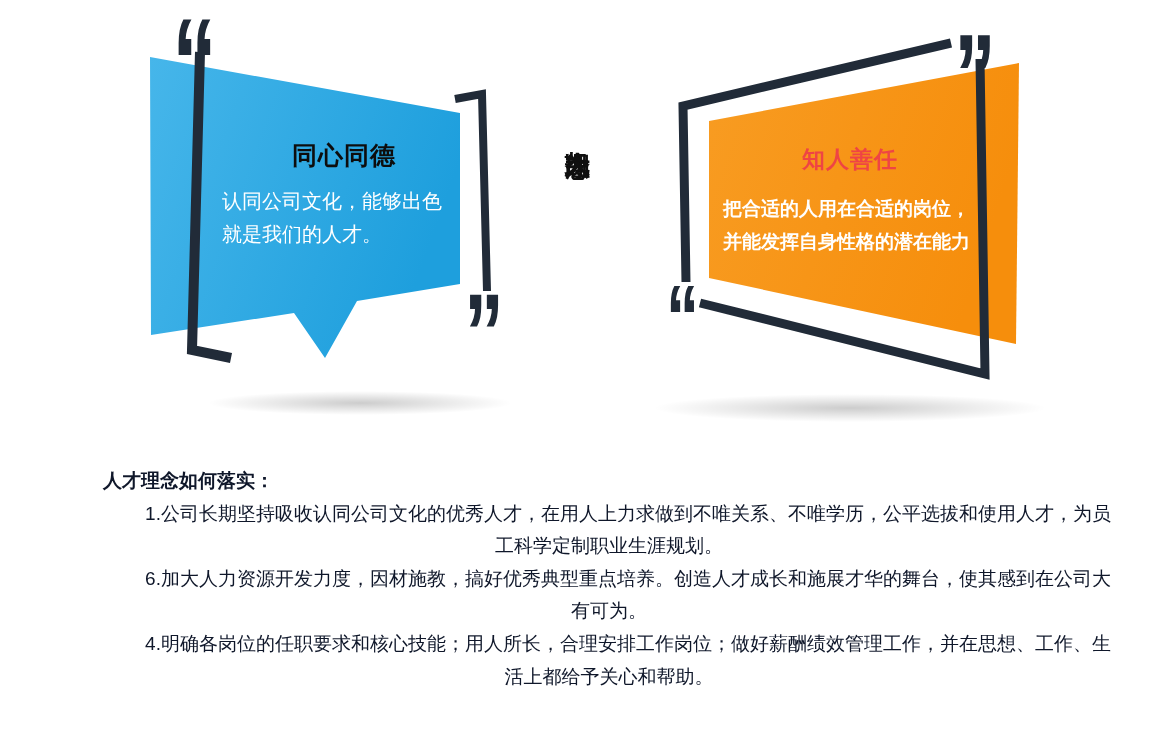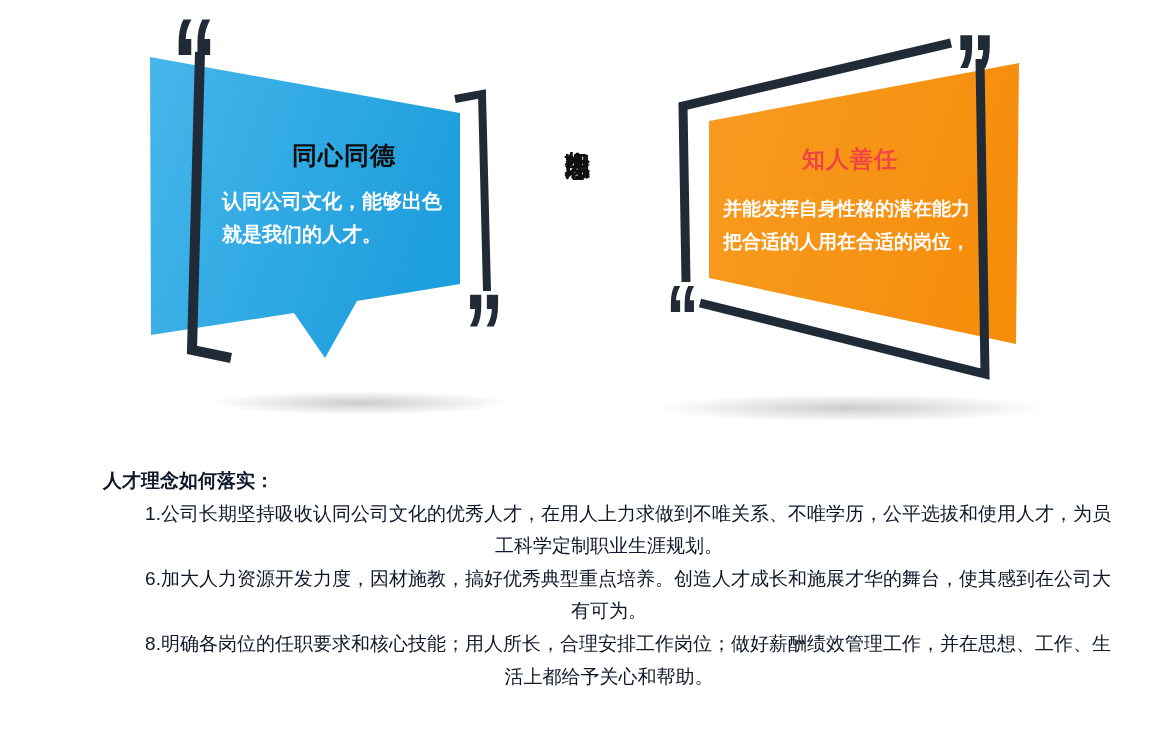--- a/index.html
+++ b/index.html
@@ -11,21 +11,21 @@
   .shape-orange{fill:url(#gOrange);}
   .bar{stroke:#212B38;fill:none;stroke-linejoin:miter;stroke-linecap:butt;}
   .quote{position:absolute;font-family:"Liberation Sans",sans-serif;font-weight:bold;
          color:#212B38;line-height:1;transform:scaleY(1.4);transform-origin:top left;
          user-select:none;}
   .q-open-left{left:172px;top:0;font-size:90px;}
   .q-close-left{left:464px;top:278px;font-size:80px;}
   .q-close-right{left:954px;top:17px;font-size:84px;}
   .q-open-right{left:666px;top:272px;font-size:66px;}
   .t-blue-title{left:255px;top:139px;font-size:25px;font-weight:bold;color:#0d0d0d;letter-spacing:1px;margin-left:37px;}
-  .t-blue-body{left:222px;top:185px;font-size:20px;font-weight:bold;color:#ffffff;line-height:33px;}
+  .t-blue-body{left:222px;top:185px;font-size:20px;font-weight:normal;color:#ffffff;line-height:33px;}
   .t-center{left:562px;top:130px;font-size:25px;font-weight:bold;color:#101010;
             writing-mode:vertical-rl;text-orientation:upright;letter-spacing:1px;}
   .t-orange-title{left:802px;top:144px;font-size:23px;font-weight:bold;color:#ef4444;letter-spacing:1px;}
   .t-orange-body{left:723px;top:192px;font-size:19px;font-weight:bold;color:#ffffff;line-height:33px;}
   .t-bottom{left:103px;top:465px;width:1012px;font-size:19px;line-height:32.6px;color:#0f172a;}
   .t-bottom .heading{font-weight:bold;}
   .t-bottom p{margin:0;text-indent:2em;text-align:center;}
 </style>
 </head>
 <body>
@@ -71,24 +71,24 @@
   <div class="abs t-blue-title">同心同德</div>
   <div class="abs t-blue-body">
     <div>认同公司文化，能够出色</div>
     <div>就是我们的人才。</div>
   </div>
 
   <div class="abs t-center">凯为人才理念</div>
 
   <div class="abs t-orange-title">知人善任</div>
   <div class="abs t-orange-body">
+    <div>把合适的人用在合适的岗位，</div>
     <div>并能发挥自身性格的潜在能力</div>
-    <div>把合适的人用在合适的岗位，</div>
   </div>
 
   <div class="abs t-bottom">
     <div class="heading">人才理念如何落实：</div>
     <p>1.公司长期坚持吸收认同公司文化的优秀人才，在用人上力求做到不唯关系、不唯学历，公平选拔和使用人才，为员工科学定制职业生涯规划。</p>
     <p>6.加大人力资源开发力度，因材施教，搞好优秀典型重点培养。创造人才成长和施展才华的舞台，使其感到在公司大有可为。</p>
-    <p>8.明确各岗位的任职要求和核心技能；用人所长，合理安排工作岗位；做好薪酬绩效管理工作，并在思想、工作、生活上都给予关心和帮助。</p>
+    <p>4.明确各岗位的任职要求和核心技能；用人所长，合理安排工作岗位；做好薪酬绩效管理工作，并在思想、工作、生活上都给予关心和帮助。</p>
   </div>
 
 </div>
 
 </body></html>

